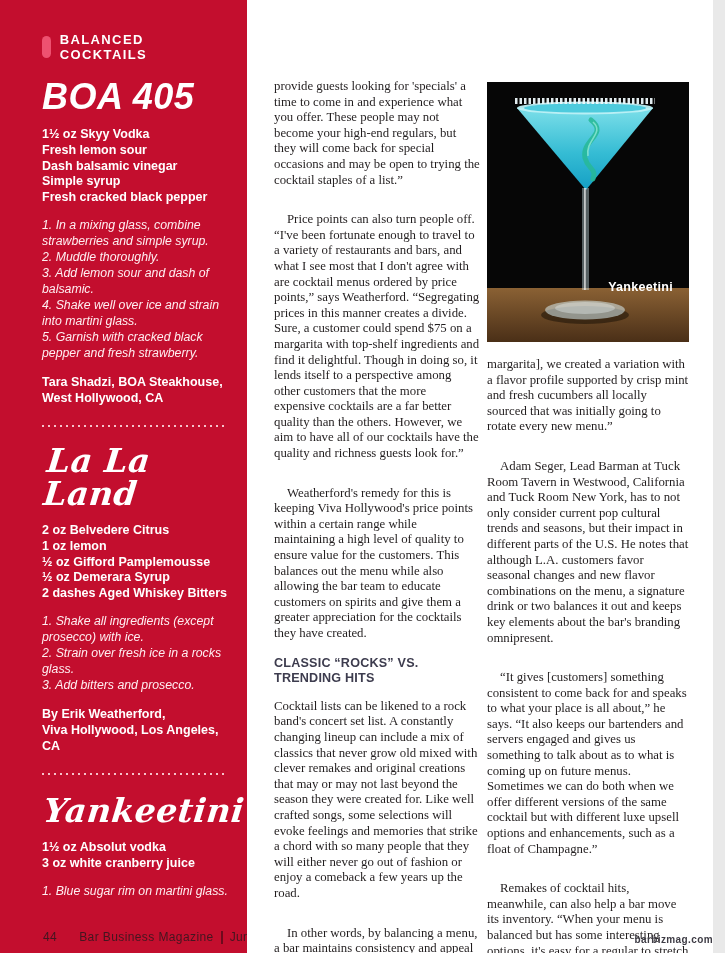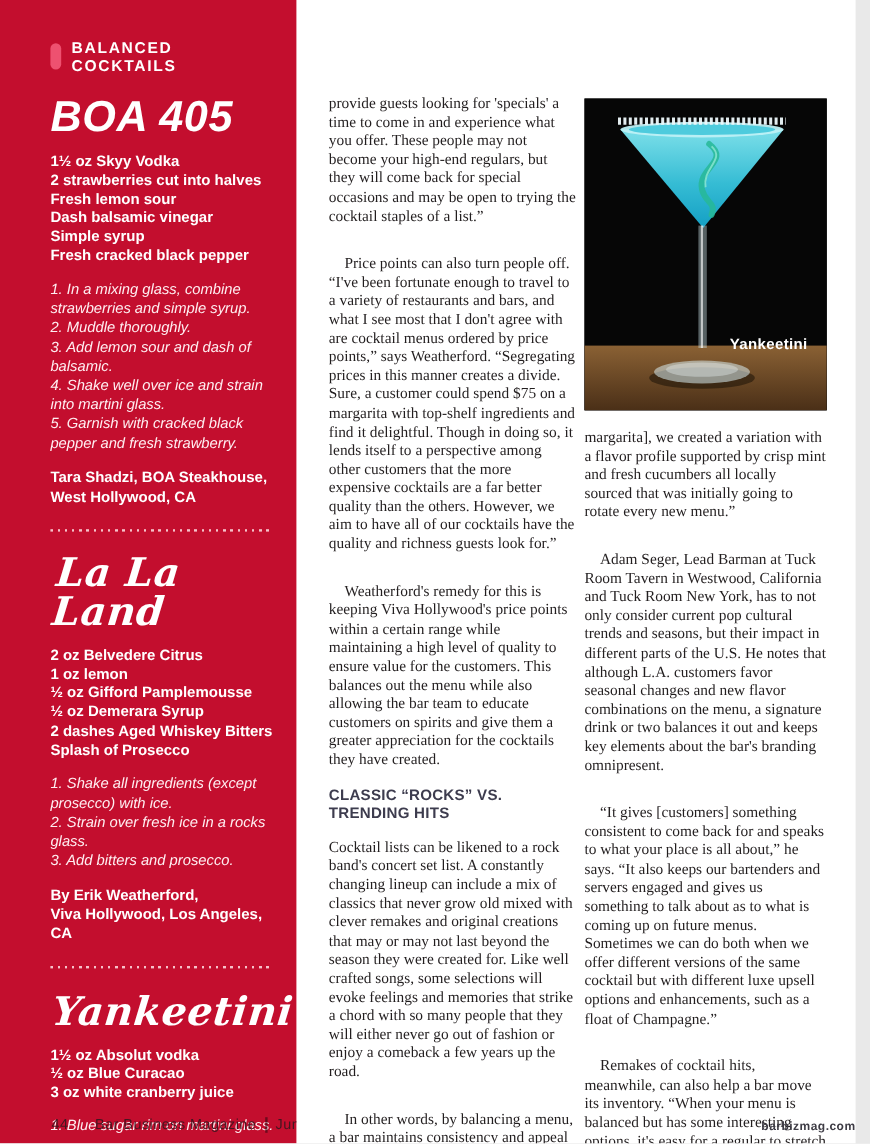--- a/index.html
+++ b/index.html
@@ -57,21 +57,20 @@
   <aside class="sidebar">
     <div class="kicker">
       <span class="pill"></span>
       <span>BALANCED COCKTAILS</span>
     </div>
 
     <section>
       <h2 class="recipe-title first">BOA 405</h2>
       <div class="ingredients">
           <div>1½ oz Skyy Vodka</div>
-          <div>2 strawberries cut into halves</div>
           <div>Fresh lemon sour</div>
           <div>Dash balsamic vinegar</div>
           <div>Simple syrup</div>
           <div>Fresh cracked black pepper</div>
         </div>
       <div class="steps">
           <div>1. In a mixing glass, combine strawberries and simple syrup.</div>
           <div>2. Muddle thoroughly.</div>
           <div>3. Add lemon sour and dash of balsamic.</div>
           <div>4. Shake well over ice and strain into martini glass.</div>
@@ -86,40 +85,38 @@
     <div class="dotted"></div>
 
     <section>
       <h2 class="recipe-title"><span class="script">La La Land</span></h2>
       <div class="ingredients">
           <div>2 oz Belvedere Citrus</div>
           <div>1 oz lemon</div>
           <div>½ oz Gifford Pamplemousse</div>
           <div>½ oz Demerara Syrup</div>
           <div>2 dashes Aged Whiskey Bitters</div>
-          <div>Splash of Prosecco</div>
         </div>
       <div class="steps">
           <div>1. Shake all ingredients (except prosecco) with ice.</div>
           <div>2. Strain over fresh ice in a rocks glass.</div>
           <div>3. Add bitters and prosecco.</div>
         </div>
       <div class="credit">
           <div>By Erik Weatherford,</div>
           <div>Viva Hollywood, Los Angeles, CA</div>
         </div>
     </section>
 
     <div class="dotted"></div>
 
     <section>
       <h2 class="recipe-title"><span class="script">Yankeetini</span></h2>
       <div class="ingredients">
           <div>1½ oz Absolut vodka</div>
-          <div>½ oz Blue Curacao</div>
           <div>3 oz white cranberry juice</div>
         </div>
       <div class="steps">
           <div>1. Blue sugar rim on martini glass.</div>
         </div>
 
     </section>
 
     <footer class="page-footer">
       <span class="pgnum">44</span>

